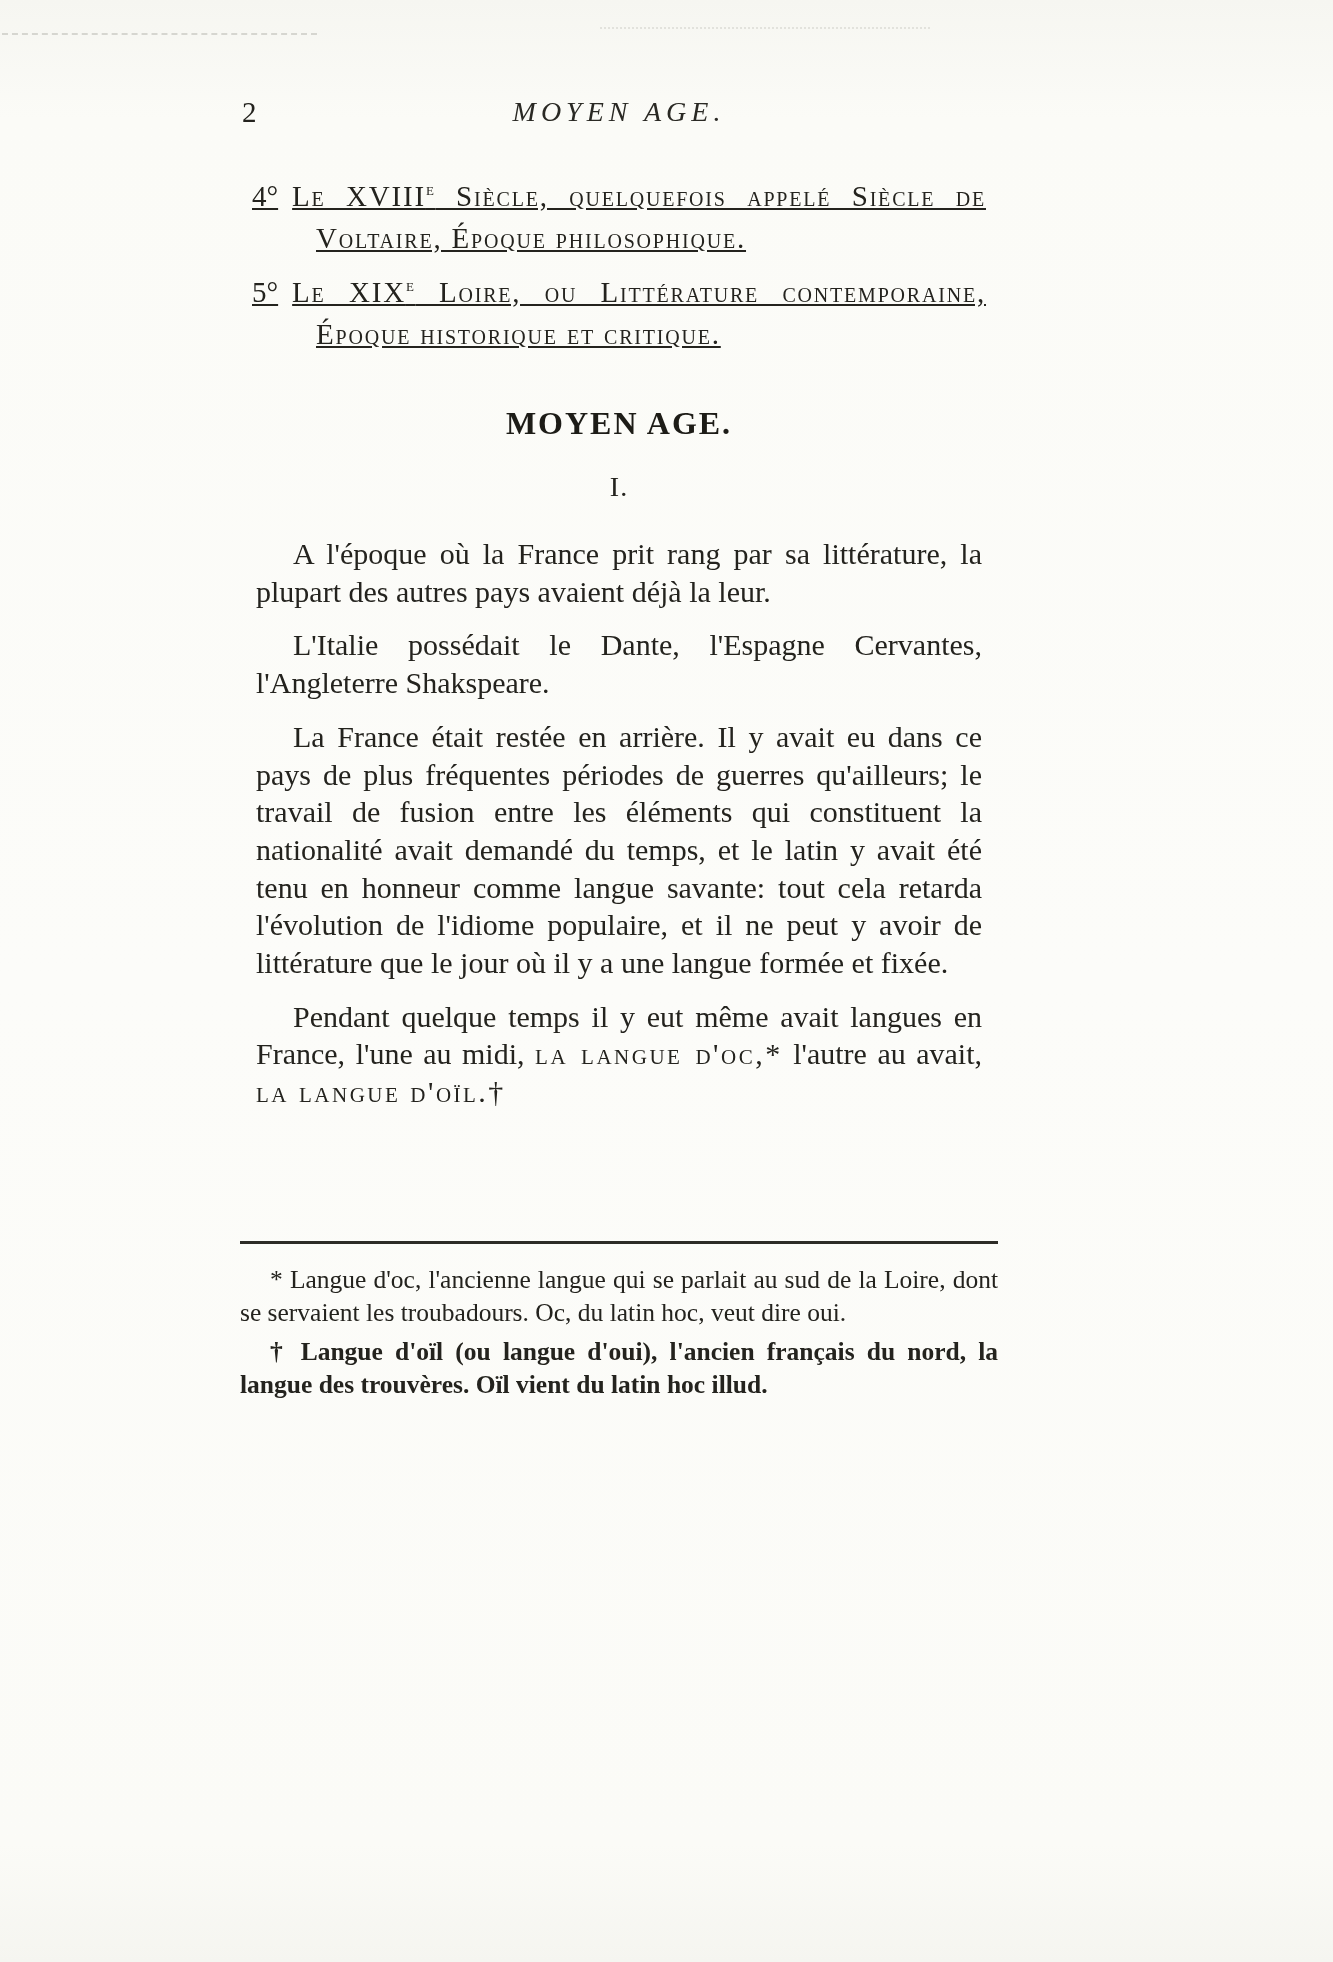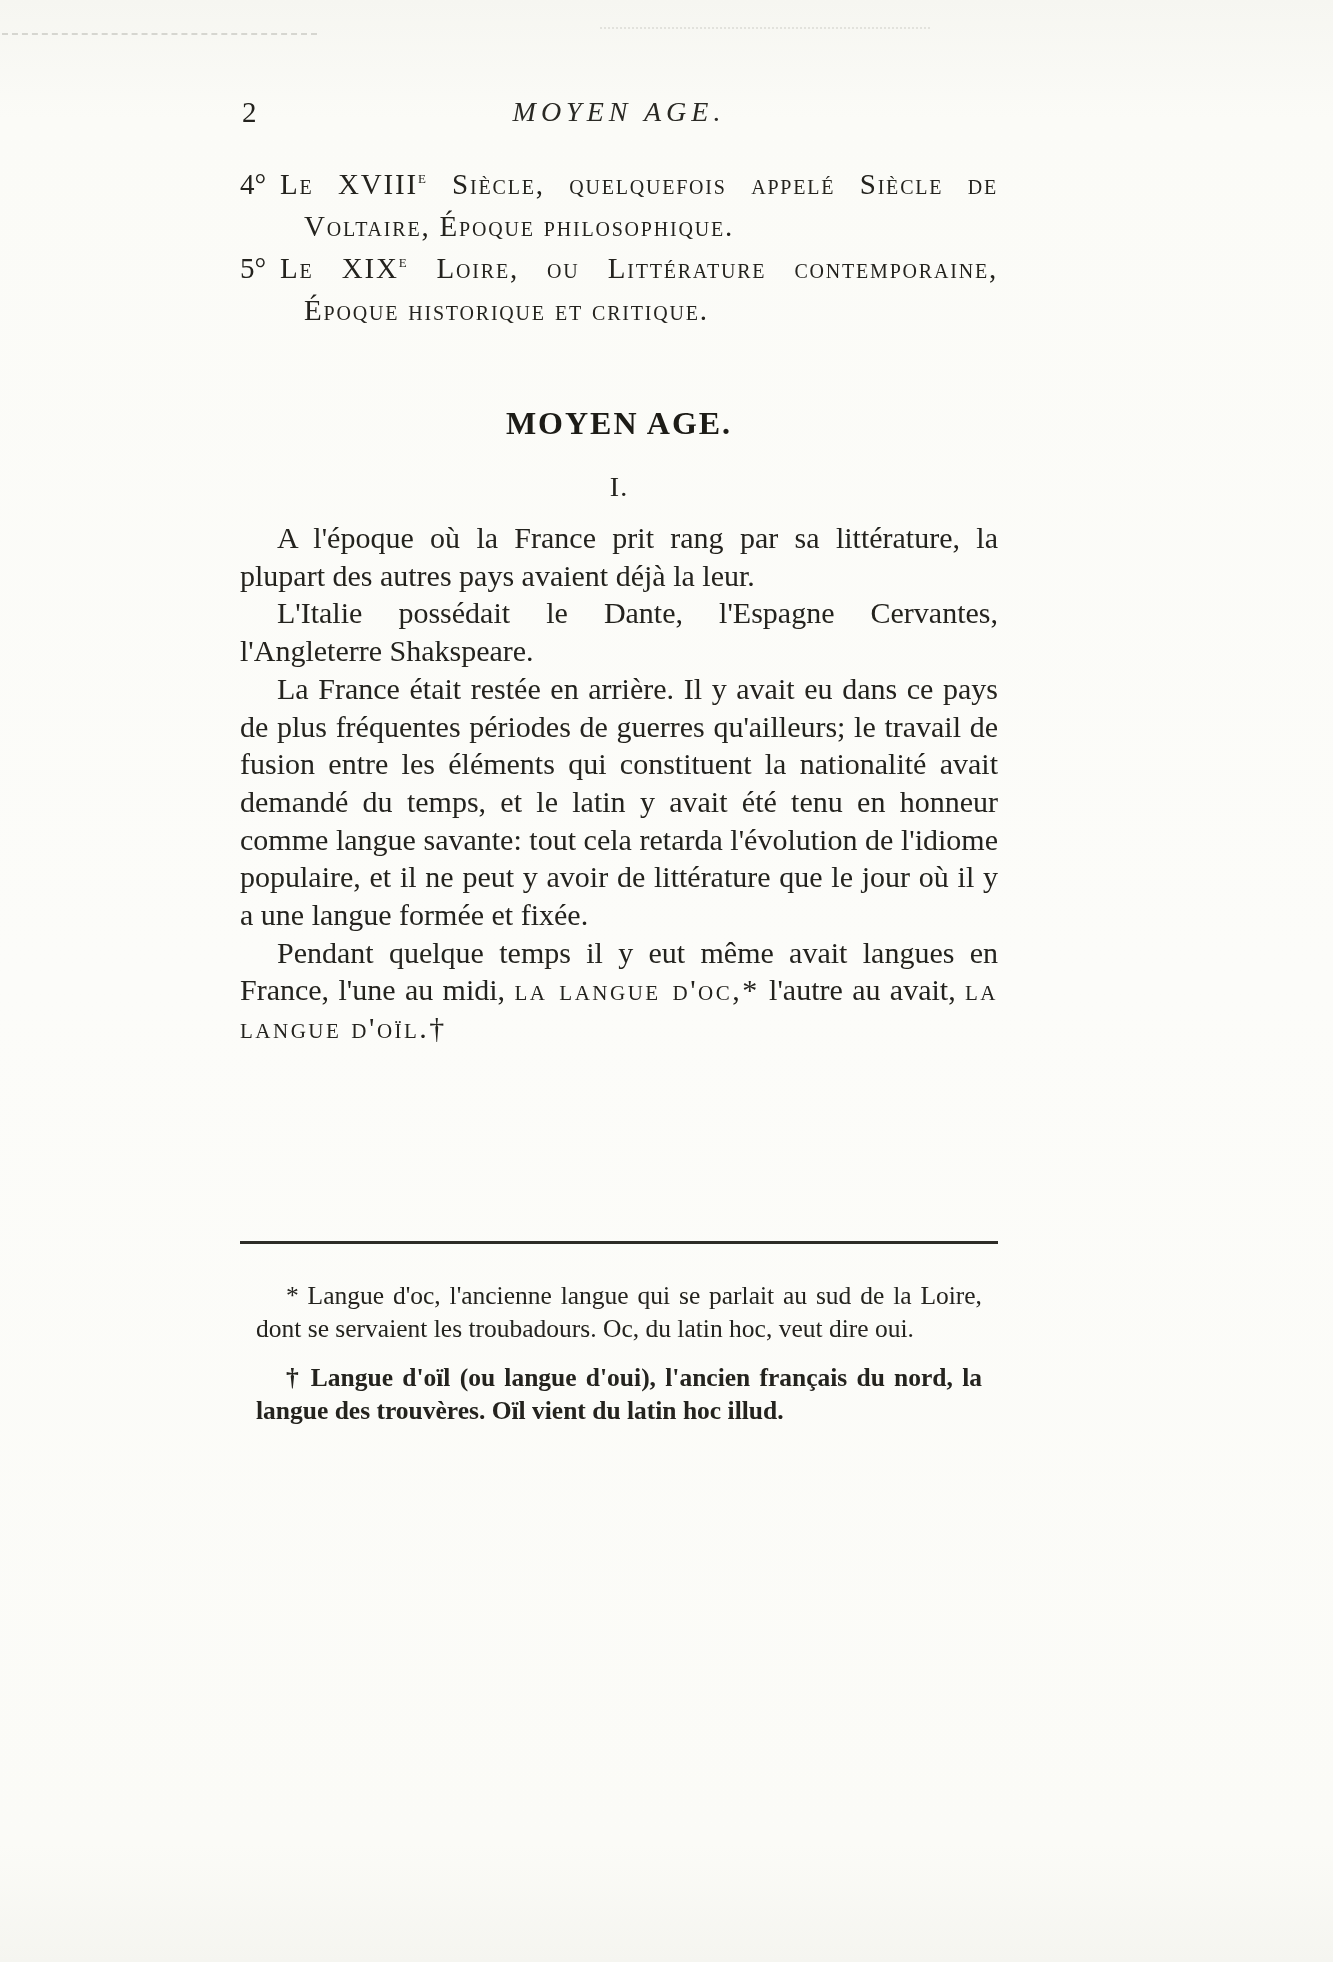--- a/index.html
+++ b/index.html
@@ -33,47 +33,48 @@
   }
   .running {
     position: absolute; left: 0; right: 0; top: 0;
     text-align: center; font-style: italic;
     font-size: 28px; letter-spacing: 5px;
     color: #2a2924;
   }
 
   .front-list { top: 163px; font-size: 29px; line-height: 42px; }
   .list-item {
-    margin: 0; padding-left: 64px; text-indent: -64px;
+    margin: 12px; padding-left: 64px; text-indent: -64px;
     font-variant: small-caps; letter-spacing: 1.8px;
     text-align: justify;
+    text-decoration: underline;
   }
   .list-item .marker { letter-spacing: 0; margin-right: 14px; font-variant: normal; }
 
   .section-heading {
     top: 405px; text-align: center;
     font-weight: bold; font-size: 32px; letter-spacing: 2px;
     color: #1d1c17;
   }
   .subsection-heading {
     top: 471px; text-align: center;
     font-size: 28px; letter-spacing: 1px;
   }
 
   .body-text { top: 519px; font-size: 30px; line-height: 37.7px; text-align: justify; }
-  .body-text p { margin: 0; text-indent: 37px; }
+  .body-text p { margin: 16px; text-indent: 37px; }
   .sc-inline { font-variant: small-caps; letter-spacing: 2.5px; }
   sup { font-size: .62em; line-height: 0; vertical-align: super; }
 
   .footnote-rule {
     position: absolute; left: 240px; top: 1241px; width: 758px; height: 0;
     border-top: 3px solid #2d2c27;
   }
   .footnotes { top: 1263px; font-size: 25.5px; line-height: 33px; text-align: justify; }
-  .footnotes p { margin: 16px; text-indent: 30px; }
+  .footnotes p { margin: 0; text-indent: 30px; }
   .footnotes p + p { margin-top: 6px; font-weight: bold; }
 </style>
 </head>
 <body>
 
 <div class="page">
 
   <div class="scan-artifact-1"></div>
   <div class="scan-artifact-2"></div>
 

